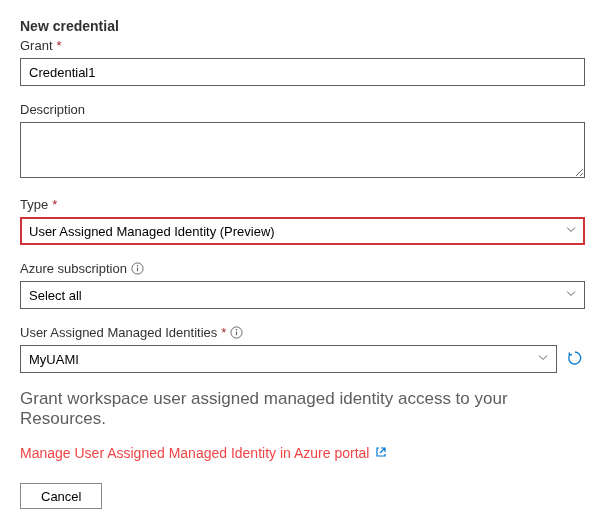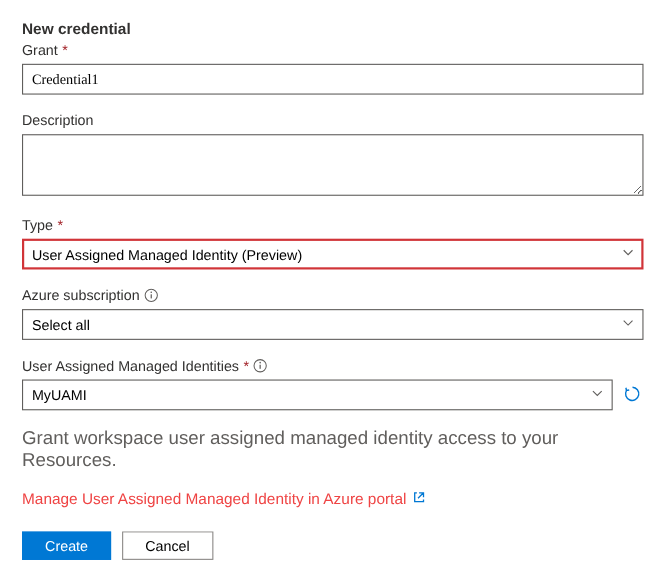--- a/index.html
+++ b/index.html
@@ -32,21 +32,21 @@
     }
     .required {
       color: #a4262c;
     }
     .text-input {
       width: 100%;
       height: 28px;
       border: 1px solid #605e5c;
       padding: 4px 8px;
       font-size: 13px;
-      font-family: Liberation Serif, serif;
+      font-family: Liberation Sans, sans-serif;
       background: #fff;
     }
     .textarea {
       width: 100%;
       height: 56px;
       border: 1px solid #605e5c;
       padding: 4px 8px;
       font-size: 13px;
       font-family: inherit;
       resize: vertical;
@@ -236,18 +236,17 @@
 <a href="#" class="link">
   <span>Manage User Assigned Managed Identity in Azure portal</span>
   <span>
     <svg width="12" height="12" viewBox="0 0 12 12">
         <path d="M4 2 H2 V10 H10 V8 M6 2 H10 V6 M10 2 L5 7" stroke="#0078d4" stroke-width="1.2" fill="none"></path>
       </svg>
   </span>
 </a>
 
 <div class="footer">
-  <button class="btn btn-primary">Create</button>
   <button class="btn">Cancel</button>
 </div>
 
 
 
 
 </body></html>

